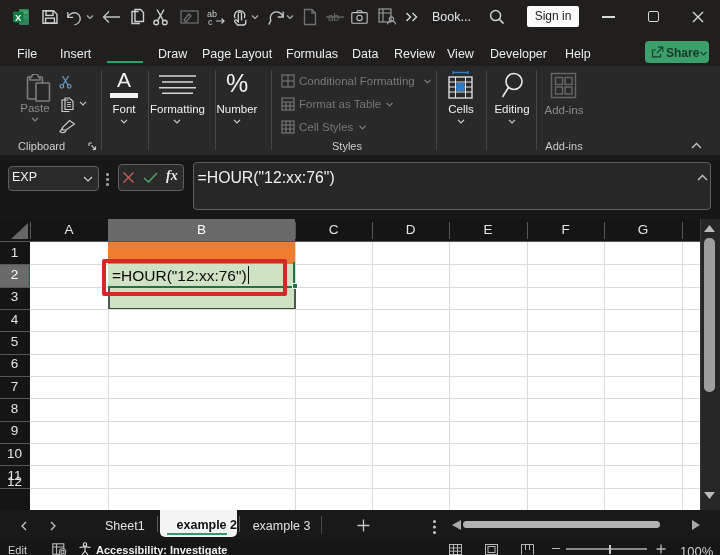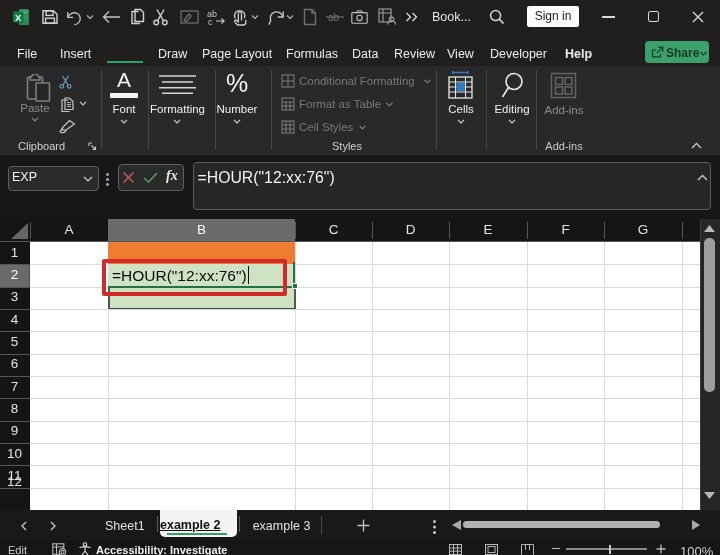--- a/index.html
+++ b/index.html
@@ -133,21 +133,21 @@
     <div class="abs" style="left:60px;top:14px;">Insert</div>
     <div class="abs" style="left:106px;top:14px;font-weight:bold;margin-top:40px;">Home</div>
     <div class="abs" style="left:107px;top:28px;width:36px;height:2px;background:#27a567;"></div>
     <div class="abs" style="left:158px;top:14px;">Draw</div>
     <div class="abs" style="left:202px;top:14px;">Page Layout</div>
     <div class="abs" style="left:286px;top:14px;">Formulas</div>
     <div class="abs" style="left:352px;top:14px;">Data</div>
     <div class="abs" style="left:394px;top:14px;">Review</div>
     <div class="abs" style="left:447px;top:14px;">View</div>
     <div class="abs" style="left:490px;top:14px;">Developer</div>
-    <div class="abs" style="left:565px;top:14px;font-weight:bold;">Help</div>
+    <div class="abs" style="left:565px;top:14px;">Help</div>
 
     <div class="abs" style="left:645px;top:8px;width:64px;height:22px;background:#3da06c;border-radius:4px;"></div>
     <svg class="abs" style="left:651px;top:13px;" width="13" height="12" viewBox="0 0 13 12" stroke="#15402a" fill="none" stroke-width="1.2">
       <path d="M5 4 H1.5 V10.8 H9.5 V8"></path>
       <path d="M7 1.2 H11.8 V6 M11.8 1.2 L6 7"></path>
     </svg>
     <div class="abs" style="left:666px;top:13px;color:#123b26;font-size:12px;font-weight:bold;">Share</div>
     <svg class="abs" style="left:700px;top:18px;" width="7" height="5" viewBox="0 0 7 5" stroke="#15402a" fill="none" stroke-width="1.2">
         <path d="M0.5 1 L3.5 4 L6.5 1"></path>
       </svg>
@@ -403,21 +403,21 @@
         <path d="M6 1 L2 5 L6 9"></path>
       </svg>
     <svg class="abs" style="left:49px;top:11px;" width="8" height="10" viewBox="0 0 8 10" stroke="#c8c8c8" fill="none" stroke-width="1.3">
         <path d="M2 1 L6 5 L2 9"></path>
       </svg>
     <div class="abs" style="left:105px;top:9px;color:#e2e2e2;font-size:12.5px;">Sheet1</div>
     <div class="abs" style="left:157px;top:6px;width:1px;height:16px;background:#5a5a5a;"></div>
     <div class="abs" style="left:239px;top:6px;width:1px;height:16px;background:#5a5a5a;"></div>
     <div class="abs" style="left:160px;top:-0.5px;width:77px;height:27px;background:#f4f4f4;border-radius:0 0 5px 5px;"></div>
     <div class="abs" style="left:167px;top:22.5px;width:60px;height:2px;background:#2f9e69;"></div>
-    <div class="abs" style="left:160px;top:7.5px;width:77px;text-align:left;color:#111;font-size:12.5px;font-weight:bold;text-decoration:underline;">example 2</div>
+    <div class="abs" style="left:160px;top:7.5px;width:77px;text-align:right;color:#111;font-size:12.5px;font-weight:bold;">example 2</div>
     <div class="abs" style="left:243px;top:9px;width:77px;text-align:center;color:#e2e2e2;font-size:12.5px;">example 3</div>
     <div class="abs" style="left:321px;top:6px;width:1px;height:18px;background:#4a4a4a;"></div>
     <svg class="abs" style="left:357px;top:9px;" width="13" height="13" viewBox="0 0 13 13" stroke="#c8c8c8" fill="none" stroke-width="1.3">
         <path d="M6.5 0.5 V12.5 M0.5 6.5 H12.5"></path>
       </svg>
     <div class="abs" style="left:432.5px;top:9.5px;width:3px;height:3px;background:#c8c8c8;border-radius:50%;box-shadow:0 5.5px #c8c8c8, 0 11px #c8c8c8;"></div>
     <svg class="abs" style="left:452px;top:10px;" width="9" height="10" viewBox="0 0 9 10" fill="#a8a8a8">
         <path d="M9 0 L0 5 L9 10 Z"></path>
       </svg>
     <div class="abs" style="left:463px;top:10.5px;width:197px;height:7.5px;background:#b2b2b2;border-radius:4px;"></div>

